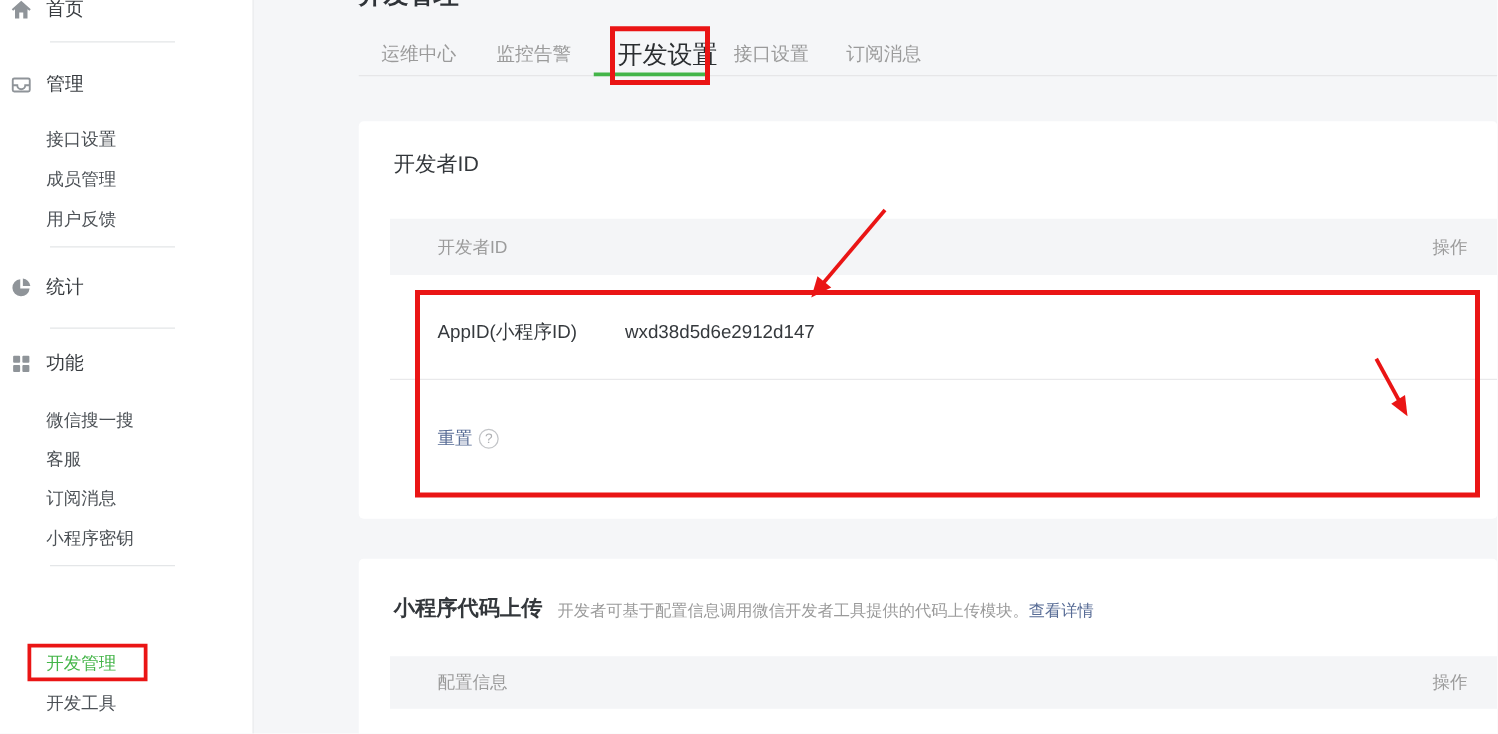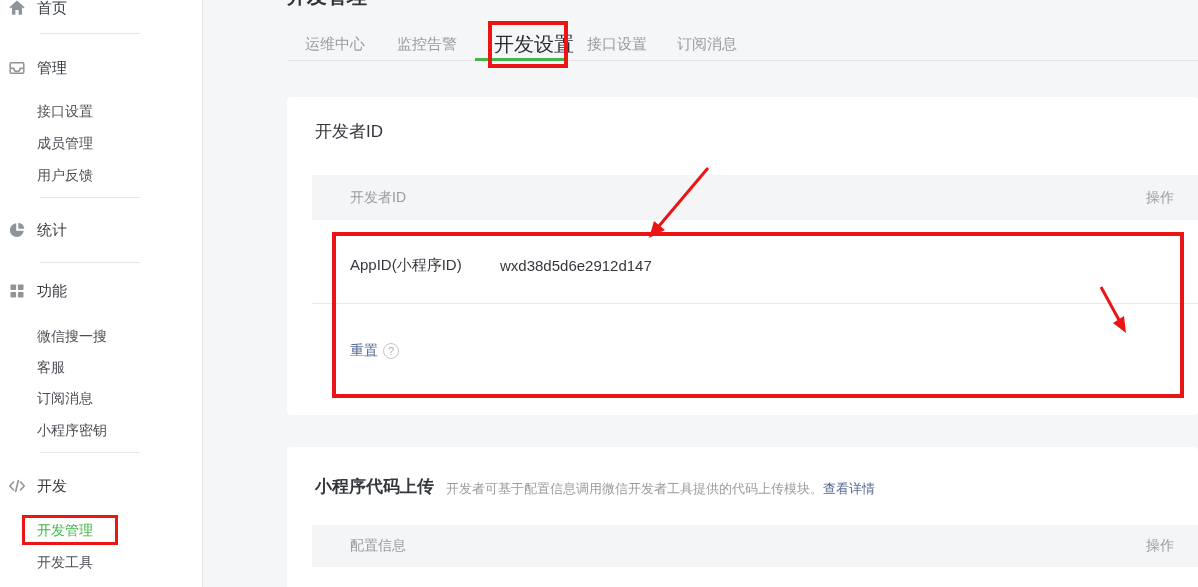--- a/index.html
+++ b/index.html
@@ -125,32 +125,20 @@
       </span>
       <span class="lbl">功能</span>
     </div>
     <div class="nav-sub" style="top:323px">微信搜一搜</div>
     <div class="nav-sub" style="top:354px">客服</div>
     <div class="nav-sub" style="top:385px">订阅消息</div>
     <div class="nav-sub" style="top:417px">小程序密钥</div>
 
     <div class="sep" style="top:452px"></div>
 
-    <div class="nav-row" style="top:473px">
-      <span class="icon">
-        <svg width="18" height="18" viewBox="0 0 18 18">
-            <g fill="none" stroke="#8f9499" stroke-width="1.6" stroke-linecap="round" stroke-linejoin="round">
-              <path d="M5.5 5 1.8 9l3.7 4"></path>
-              <path d="M12.5 5 16.2 9l-3.7 4"></path>
-              <path d="M10.3 3.5 7.7 14.5"></path>
-            </g>
-          </svg>
-      </span>
-      <span class="lbl">开发</span>
-    </div>
     <div class="nav-sub active" style="top:517px">开发管理</div>
     <div class="nav-sub" style="top:549px">开发工具</div>
 
     <div class="side-red-frame"></div>
   </aside>
 
   <div class="main">
 
     <h1 class="page-title">开发管理</h1>
 

